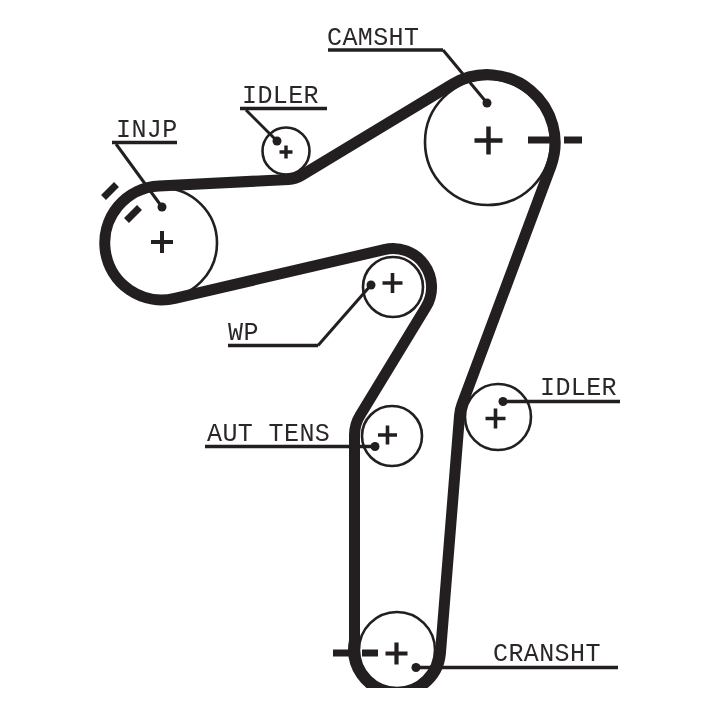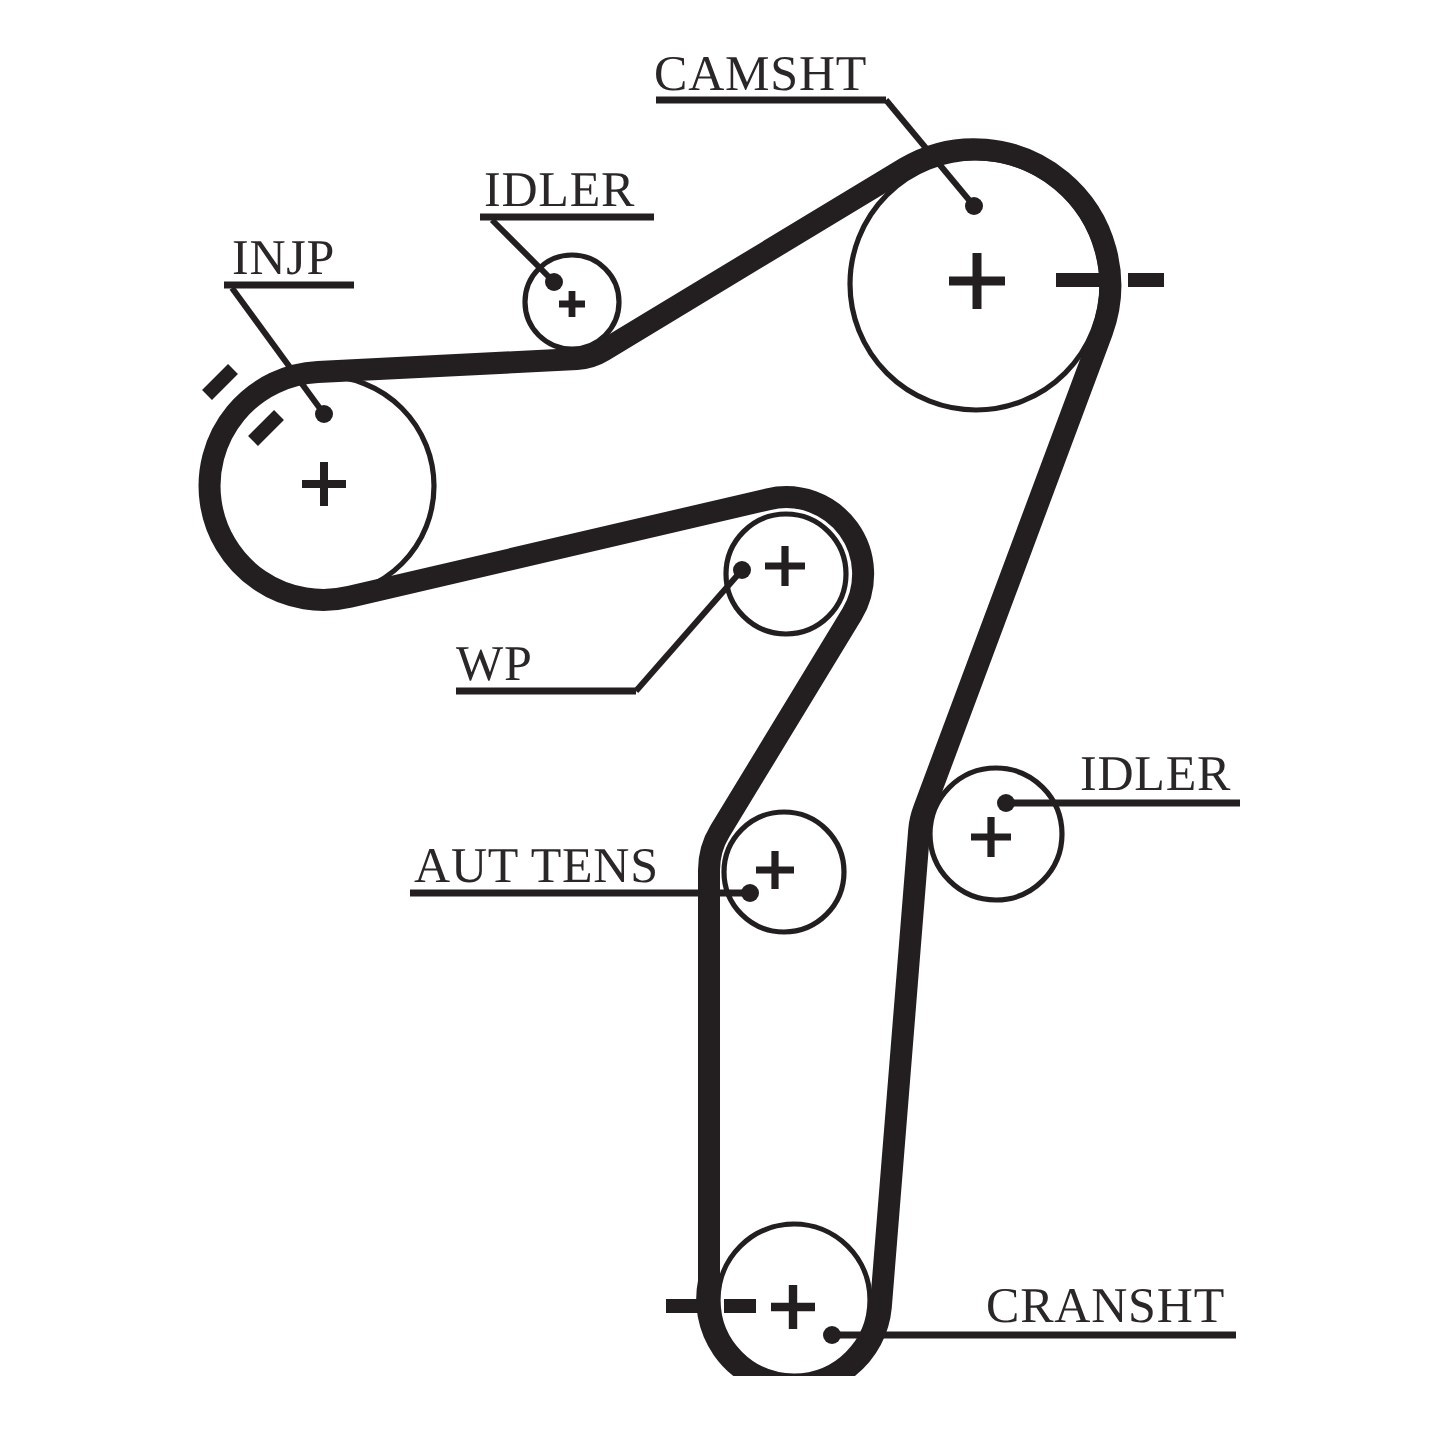--- a/index.html
+++ b/index.html
@@ -1,20 +1,20 @@
 <!DOCTYPE html>
 <html style="--ink: #231f20; --bg: #ffffff;"><head>
 <meta charset="utf-8">
 <style>
   :root { --ink:#231f20; --bg:#ffffff; }
   html,body { margin:0; padding:0; background:var(--bg); }
   .stage {
     width:720px; height:688px; position:relative;
     background:var(--bg); overflow:hidden;
-    font-family:Liberation Serif, serif;
+    font-family:Liberation Mono, monospace;
   }
   svg { display:block; }
   .pulley  { fill:var(--bg); stroke:var(--ink); stroke-width:2.6; }
   .belt    { fill:none; stroke:var(--ink); stroke-width:11; stroke-linejoin:round; }
   .leader  { fill:none; stroke:var(--ink); stroke-width:3; }
   .underln { fill:none; stroke:var(--ink); stroke-width:3.6; }
   .dot     { fill:var(--ink); }
   .plus    { fill:none; stroke:var(--ink); }
   .tmark   { fill:none; stroke:var(--ink); stroke-width:7; }
   .lbl     { fill:#2b2728; font-size:25px; letter-spacing:0.4px; }

